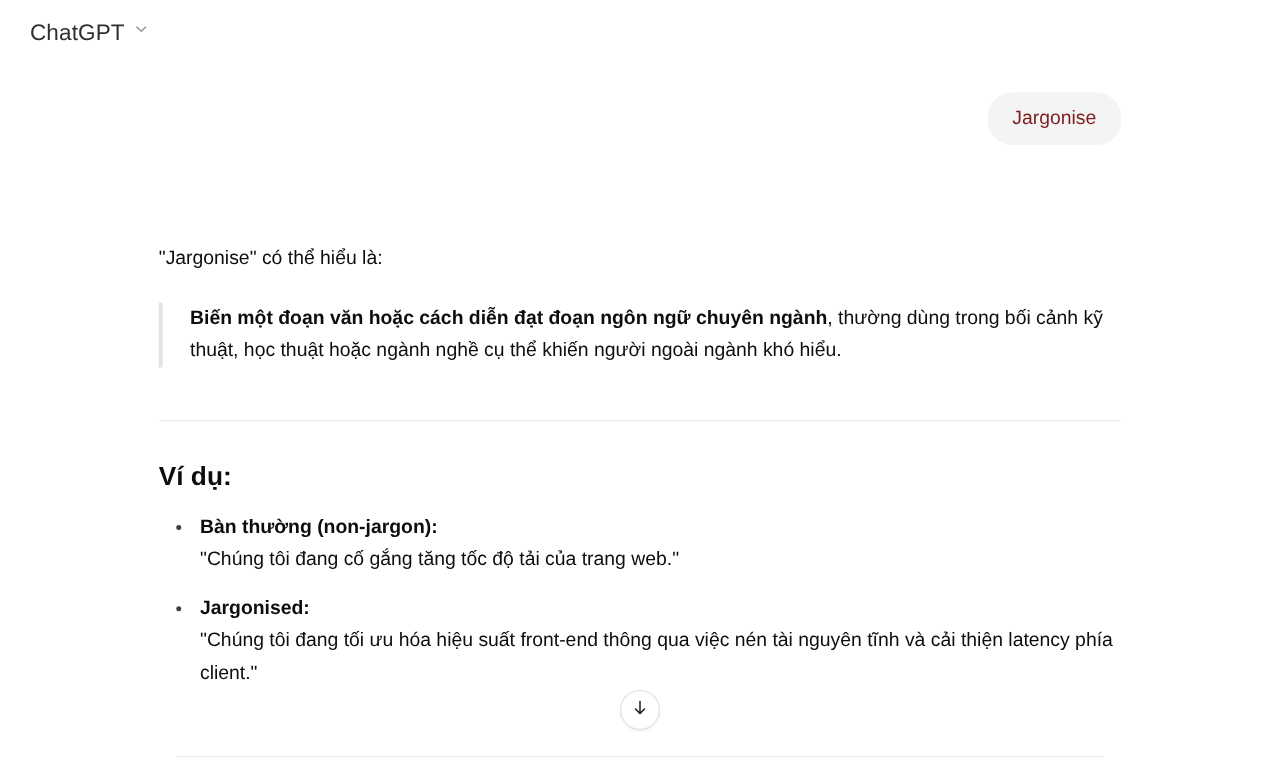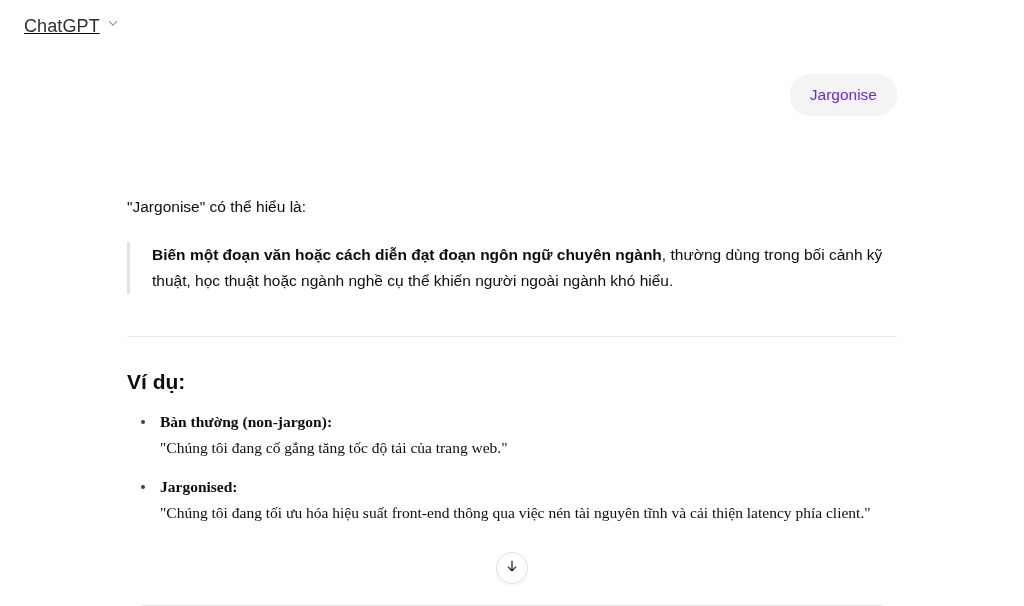--- a/index.html
+++ b/index.html
@@ -22,21 +22,20 @@
     align-items: center;
     padding: 0 20px;
     background: #ffffff;
   }
   .model-switcher {
     display: flex;
     gap: 6px;
     padding: 4px 8px 4px 4px;
     border-radius: 8px;
     cursor: pointer;
-    text-decoration: underline;
   }
   .model-name {
     font-size: 18px;
     color: #2f2f2f;
     letter-spacing: 0.1px;
   }
   .chev {
     width: 14px;
     height: 14px;
     display: inline-block;
@@ -62,21 +61,21 @@
     display: flex;
     justify-content: flex-end;
     padding-top: 22px;
   }
   .user-bubble {
     background: #f4f4f4;
     border-radius: 20px;
     padding: 10px 20px;
     font-size: 15.5px;
     line-height: 22px;
-    color: #6d28d9;
+    color: #7f1d1d;
     max-width: 520px;
   }
 
   
   .assistant {
     padding-top: 78px;
     font-size: 15.5px;
     line-height: 26px;
     color: #0d0d0d;
   }
@@ -100,21 +99,20 @@
     font-size: 21px;
     font-weight: 700;
     margin: 32px 0 0 0;
     line-height: 26px;
   }
 
   ul.examples {
     list-style: none;
     margin: 14px 0 0 0;
     padding: 0;
-    font-family: Liberation Serif, serif;
   }
   ul.examples > li {
     position: relative;
     padding-left: 33px;
     margin-bottom: 13px;
   }
   ul.examples > li::before {
     content: "";
     position: absolute;
     left: 14px;

